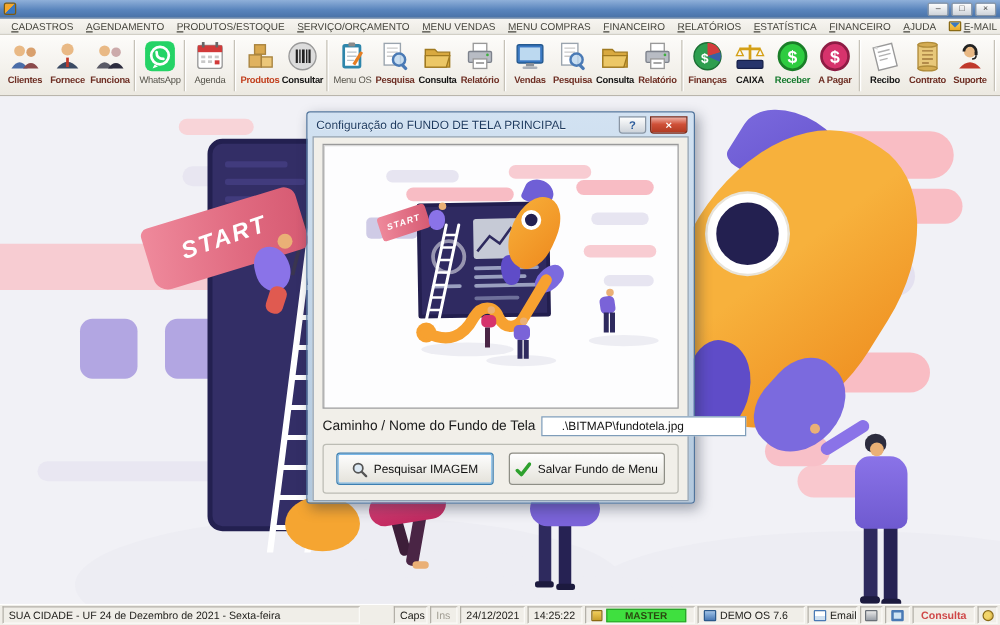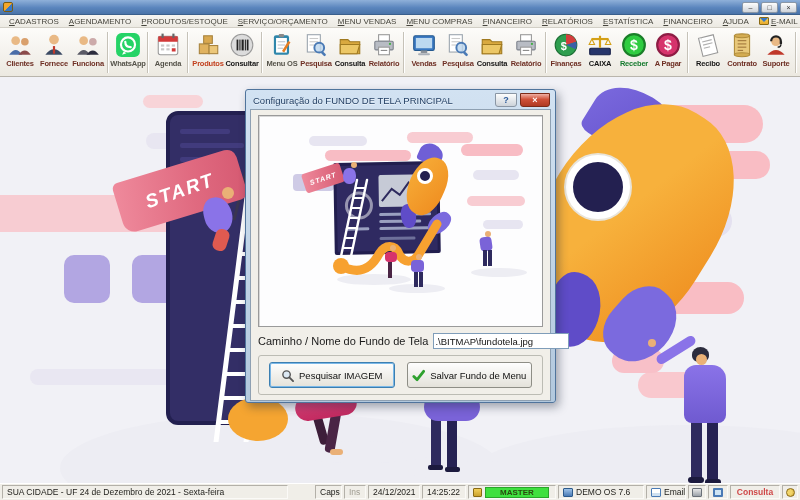--- a/index.html
+++ b/index.html
@@ -23,21 +23,21 @@
   .mail-ico { width:10px; height:8px; background:linear-gradient(#f7d35a,#e8a92c); border:1px solid #8a6a14; border-radius:1px; position:relative; margin-right:2px; }
   .mail-ico:before { content:""; position:absolute; left:0; top:0; border-left:4px solid transparent; border-right:4px solid transparent; border-top:4px solid #3a78c2; }
 
   
   .toolbar { height:49px; background:linear-gradient(#fdfcfa,#ece9e1); border-bottom:1px solid #b9b5ac; display:flex; align-items:flex-start; padding:1px 0 0 1px; }
   .tb-grip { width:4px; align-self:stretch; margin:4px 1px; background:repeating-linear-gradient(0deg,#b9b5ac 0 2px,transparent 2px 4px); }
   .tb-sep { width:0; align-self:stretch; margin:3px 2px; border-left:1px solid #c6c2b8; border-right:1px solid #fff; }
   .tb-item { width:34px; flex:0 0 auto; display:flex; flex-direction:column; align-items:center; padding-top:2px; cursor:pointer; border:1px solid transparent; border-radius:3px; }
   .tb-item svg { width:26px; height:26px; display:block; }
   .tb-label { font-size:7.5px; margin-top:1px; color:#6e2f24; font-weight:700; white-space:nowrap; letter-spacing:-0.2px; }
-  .lbl-gray { color:#55534a; font-weight:700; }
+  .lbl-gray { color:#55534a; font-weight:400; }
   .lbl-black { color:#151515; }
   .lbl-red { color:#c2401e; }
   .lbl-green { color:#157a2e; }
 
   
   .client { position:relative; height:406px; background:#f1f1f6; overflow:hidden; }
   .shape { position:absolute; }
   .pill { border-radius:20px; }
   .ground { position:absolute; border-radius:50%; background:#ededf3; }
 
@@ -85,21 +85,21 @@
   
   .dialog { position:absolute; left:245px; top:12px; width:311px; height:314px; z-index:10; background:linear-gradient(#d2e2f2,#b2c8dd); border:1px solid #50749c; border-radius:3px; padding:0 4px 4px; box-shadow:3px 4px 10px rgba(30,40,60,.4); }
   .dlg-titlebar { height:19px; display:flex; align-items:center; gap:3px; padding:1px 1px 0 3px; }
   .dlg-title { flex:1; font-size:9.5px; color:#1d3a5f; white-space:nowrap; overflow:hidden; text-shadow:0 1px 0 rgba(255,255,255,.6); }
   .dlg-btn { width:22px; height:14px; border:1px solid #8a96a4; border-radius:0 0 3px 3px; background:linear-gradient(#fdfdfd,#cdd3da); font-size:9px; font-weight:bold; color:#2a5a9a; display:flex; align-items:center; justify-content:center; cursor:pointer; }
   .dlg-btn.close { width:30px; background:linear-gradient(#f0b0a4,#cf5038 45%,#b03a22); color:#fff; border-color:#7c2a18; }
   .dlg-face { background:#f1efe9; border:1px solid #8ea0b2; height:292px; padding:5px 7px 6px; }
   .preview { position:relative; width:100%; height:212px; background:#fdfdfe; border:1px solid #9a9a9a; box-shadow:inset 1px 1px 0 #d8d8d8; overflow:hidden; }
   .path-row { display:flex; align-items:center; margin-top:6px; gap:5px; }
   .path-label { font-size:11px; color:#1a1a1a; white-space:nowrap; }
-  .path-input { flex:1; height:16px; font-family:"Liberation Sans",sans-serif; font-size:9.5px; color:#111; border:1px solid #7f9db9; background:#fff; padding:0 1px; }
+  .path-input { flex:1; height:16px; font-family:"Liberation Sans",sans-serif; font-size:9.5px; color:#111; border:1px solid #7f9db9; background:#fff; padding:0 15px; }
   .groupbox { margin-top:6px; border:1px solid #bcbcb4; border-radius:3px; height:40px; display:flex; gap:12px; padding:6px 10px; background:#f1efe9; }
   .btn { flex:1; display:flex; align-items:center; justify-content:center; gap:5px; font-size:9.5px; color:#101010; background:linear-gradient(#fefefe,#e4e2da); border:1px solid #8e8e86; border-radius:3px; cursor:pointer; }
   .btn.focus { border-color:#3c7fb1; box-shadow:inset 0 0 0 1px #7ab8e8; }
   .btn svg { width:13px; height:13px; flex:0 0 auto; }
 
   
   .pv { position:absolute; }
   .dash { left:75px; top:46px; width:106px; height:92px; background:#2f2a61; border:3px solid #221e4e; border-radius:2px; transform:rotate(-1deg); }
   .dash .pie { position:absolute; left:8px; top:26px; width:28px; height:28px; border:3px solid rgba(255,255,255,.5); border-radius:50%; }
   .dash .panel { position:absolute; left:42px; top:10px; width:50px; height:32px; background:#c6cad6; border-radius:2px; }

